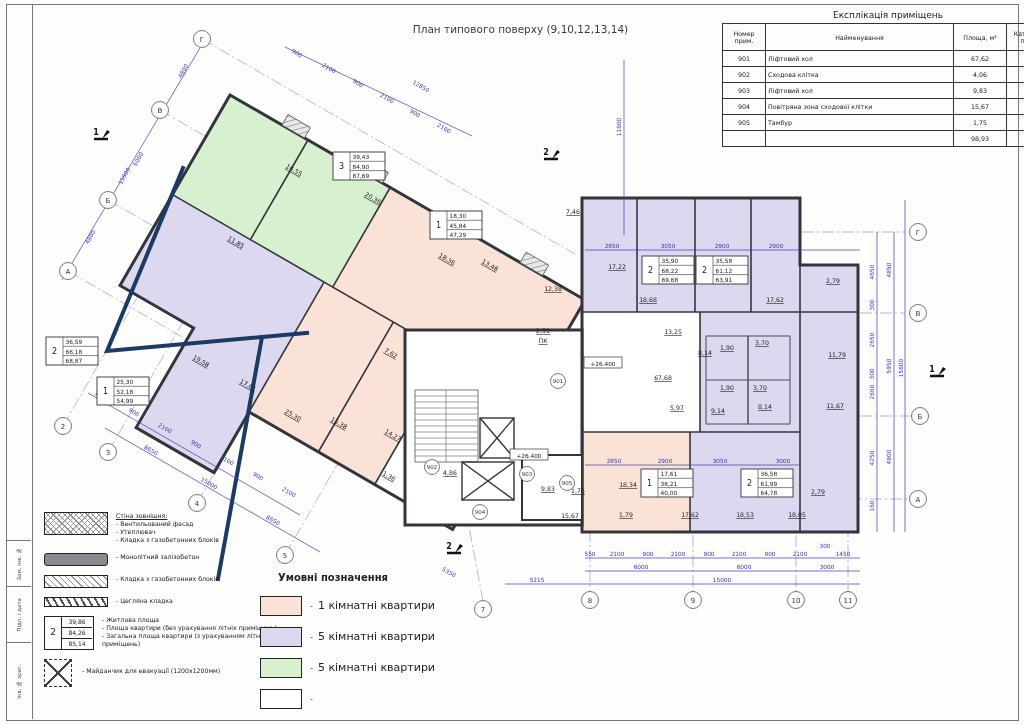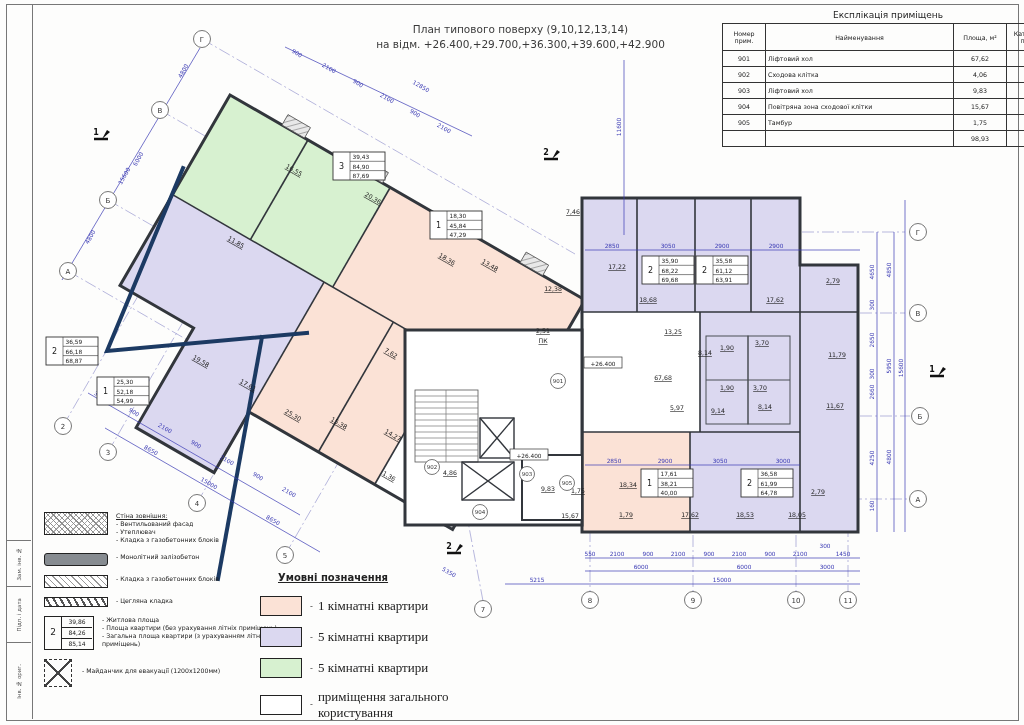--- a/index.html
+++ b/index.html
@@ -38,25 +38,25 @@
   .apt-sample{display:flex;border:1px solid #222;width:48px;flex:none;margin-right:8px;}
   .apt-sample .num{width:16px;display:flex;align-items:center;justify-content:center;
                    font-size:9px;border-right:1px solid #222;}
   .apt-sample .vals div{width:30px;font-size:6px;text-align:center;border-bottom:1px solid #222;padding:1px 0;}
   .apt-sample .vals div:last-child{border-bottom:none;}
   .evac{width:26px;height:26px;border:1.3px dashed #333;flex:none;margin-right:10px;background:
         linear-gradient(to top right,transparent 47%,#444 47% 53%,transparent 53%),
         linear-gradient(to bottom right,transparent 47%,#444 47% 53%,transparent 53%);}
   
   #symhead{left:278px;top:572px;font-size:10px;font-weight:bold;
-           text-decoration:underline;color:#222;}
+           color:#222;}
   #symbols{left:260px;top:596px;width:220px;}
   .symrow{display:flex;align-items:center;margin-bottom:11px;}
   .symsw{width:40px;height:18px;border:1.2px solid #222;flex:none;margin-right:8px;}
-  .symrow .lbl{font-size:13px;color:#222;width:150px;line-height:1.2;font-family:Liberation Serif, serif;}
+  .symrow .lbl{font-size:11px;color:#222;width:150px;line-height:1.2;}
   .dash{color:#444;margin-right:5px;font-size:8px;}
   
   .rl{font:6.2px "DejaVu Sans",sans-serif;fill:#222;text-anchor:middle;text-decoration:underline;}
   .dl{font:5.8px "DejaVu Sans",sans-serif;fill:#3a3ab4;text-anchor:middle;}
   .axl{font:7px "DejaVu Sans",sans-serif;fill:#333;text-anchor:middle;}
   .rml{font:5.5px "DejaVu Sans",sans-serif;fill:#333;text-anchor:middle;}
   .apn{font:8px "DejaVu Sans",sans-serif;fill:#222;text-anchor:middle;}
   .apv{font:5.8px "DejaVu Sans",sans-serif;fill:#222;}
   .lvl{font:5.8px "DejaVu Sans",sans-serif;fill:#222;text-anchor:middle;}
   .sec{font:8px "DejaVu Sans",sans-serif;fill:#111;font-weight:bold;text-anchor:middle;}
@@ -492,21 +492,20 @@
   <div class="stamp-cell" style="top:582px;height:56px;">
     <span>Підп. і дата</span>
     </div>
   <div class="stamp-cell" style="top:638px;height:77px;">
     <span>Інв. № ориг.</span>
     </div>
 </div>
 
 <div id="title" class="abs">
   <div>План типового поверху (9,10,12,13,14)</div>
-  <div>на відм. +26.400,+29.700,+36.300,+39.600,+42.900</div>
 </div>
 
 <div id="expl" class="abs">
   <div class="t">Експлікація приміщень</div>
   <table>
     <thead>
       <tr>
         <th style="width:38px">Номер прим.</th>
         <th>Найменування</th>
         <th style="width:48px">Площа, м²</th>
@@ -610,15 +609,14 @@
       <div class="lbl">5 кімнатні квартири</div>
     </div>
     <div class="symrow">
       <div class="symsw" style="background: rgb(215, 241, 208);"></div>
       <span class="dash">-</span>
       <div class="lbl">5 кімнатні квартири</div>
     </div>
     <div class="symrow">
       <div class="symsw" style="background: rgb(255, 255, 255);"></div>
       <span class="dash">-</span>
-      <div class="lbl">приміщення загального користування</div>
     </div>
   </div>
 
 </body></html>

